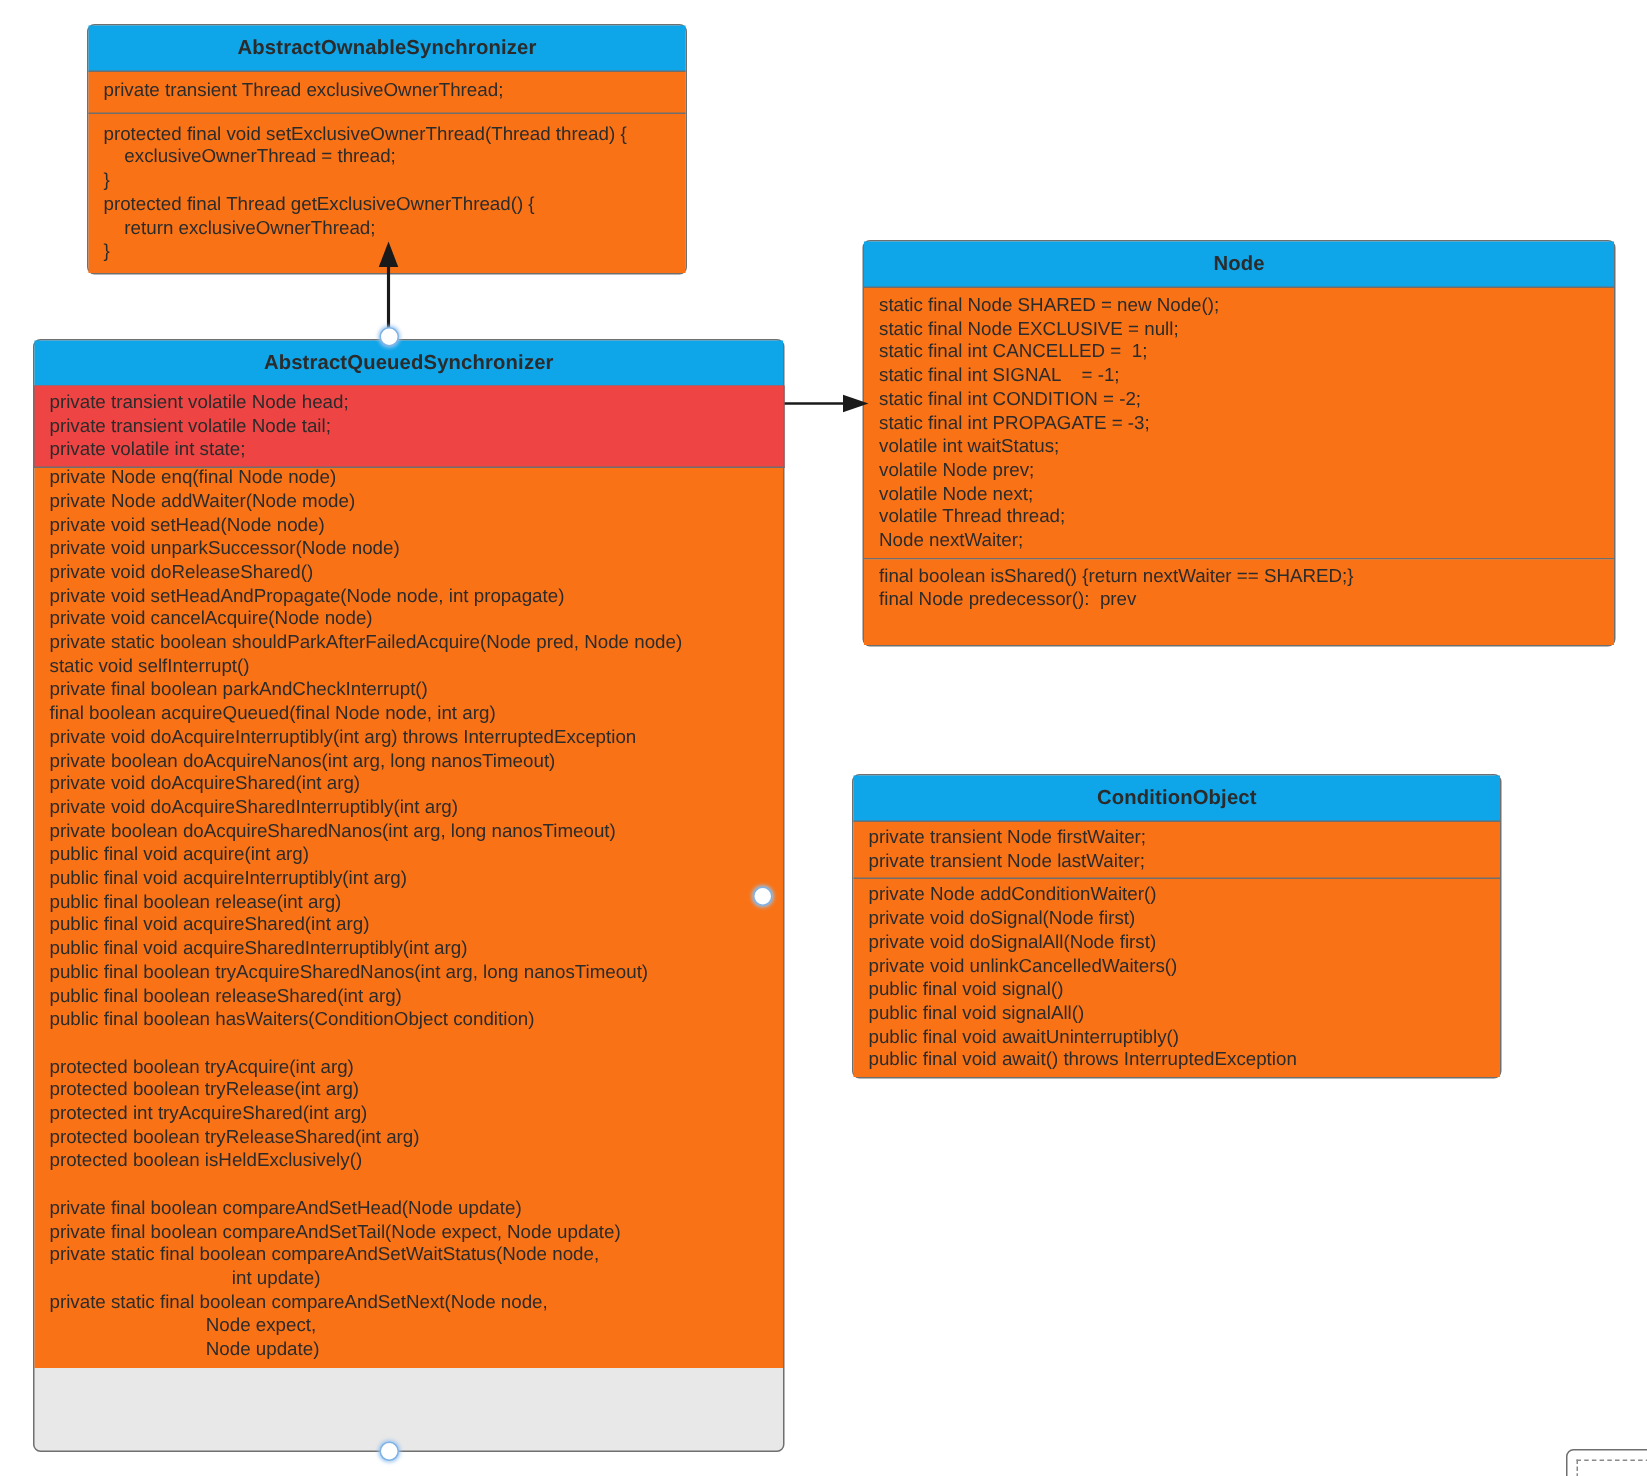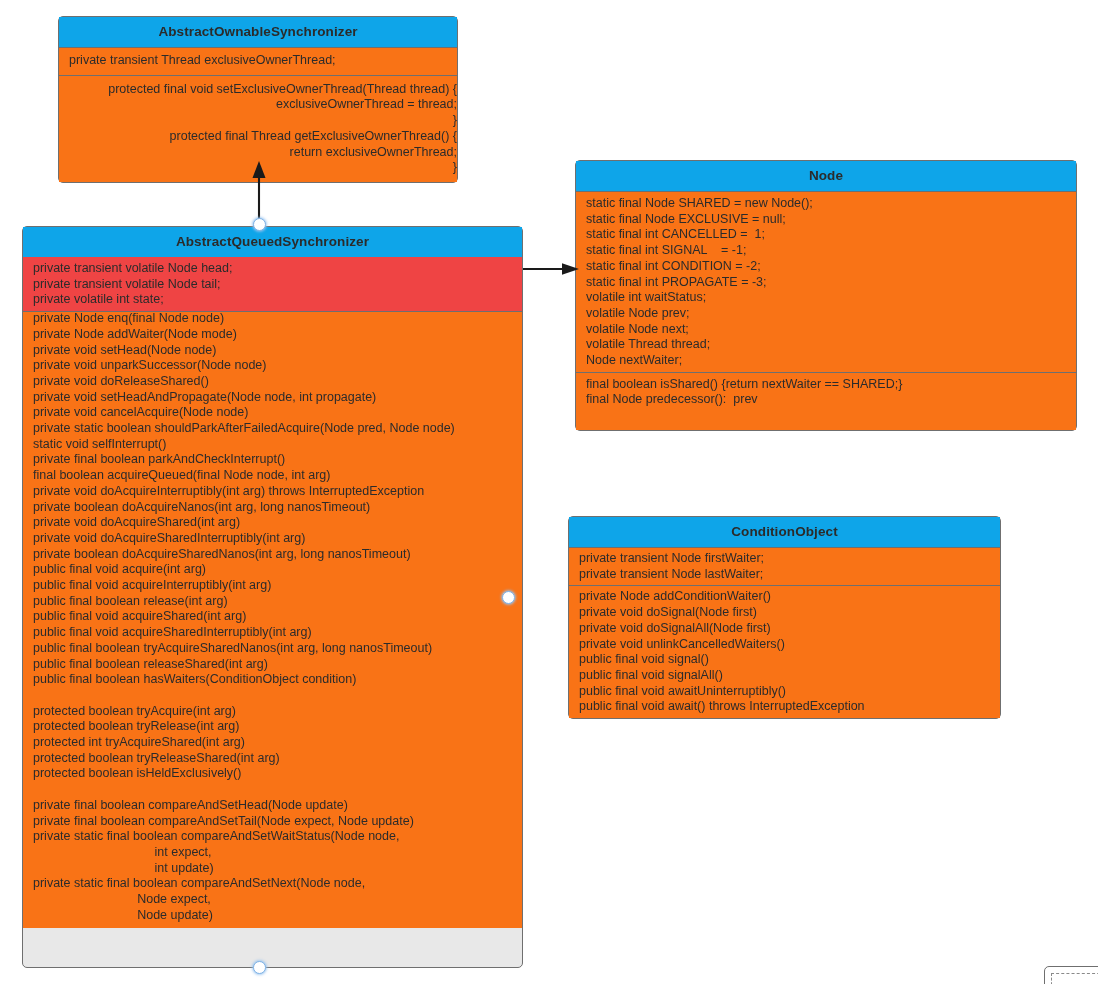--- a/index.html
+++ b/index.html
@@ -116,21 +116,21 @@
 </head>
 <body>
 
 <div class="canvas">
 
   <div class="uml-box" id="box-aos" style="left:58px; top:16px; width:400px;">
     <div class="uml-title">AbstractOwnableSynchronizer</div>
     <div class="uml-compartment bordered" id="aos-attrs" style="padding:5px 0 6px 0;">
         <div class="uml-line">private transient Thread exclusiveOwnerThread;</div>
       </div>
-    <div class="uml-compartment" id="aos-ops" style="padding:6px 0 6px 0;text-align:right;">
+    <div class="uml-compartment" id="aos-ops" style="padding:6px 0 6px 0;">
         <div class="uml-line">protected final void setExclusiveOwnerThread(Thread thread) {</div>
         <div class="uml-line">    exclusiveOwnerThread = thread;</div>
         <div class="uml-line">}</div>
         <div class="uml-line">protected final Thread getExclusiveOwnerThread() {</div>
         <div class="uml-line">    return exclusiveOwnerThread;</div>
         <div class="uml-line">}</div>
       </div>
   </div>
 
   <div class="uml-box" id="box-aqs" style="left:22px; top:226px; width:501px; height:742px;">
@@ -167,21 +167,20 @@
         <div class="uml-line blank"></div>
         <div class="uml-line">protected boolean tryAcquire(int arg)</div>
         <div class="uml-line">protected boolean tryRelease(int arg)</div>
         <div class="uml-line">protected int tryAcquireShared(int arg)</div>
         <div class="uml-line">protected boolean tryReleaseShared(int arg)</div>
         <div class="uml-line">protected boolean isHeldExclusively()</div>
         <div class="uml-line blank"></div>
         <div class="uml-line">private final boolean compareAndSetHead(Node update)</div>
         <div class="uml-line">private final boolean compareAndSetTail(Node expect, Node update)</div>
         <div class="uml-line">private static final boolean compareAndSetWaitStatus(Node node,</div>
-        <div class="uml-line">                                   int expect,</div>
         <div class="uml-line">                                   int update)</div>
         <div class="uml-line">private static final boolean compareAndSetNext(Node node,</div>
         <div class="uml-line">                              Node expect,</div>
         <div class="uml-line">                              Node update)</div>
       </div>
 
     <div class="overlap-attrs" id="aqs-attrs" style="top:30px;">
         <div class="uml-line">private transient volatile Node head;</div>
         <div class="uml-line">private transient volatile Node tail;</div>
         <div class="uml-line">private volatile int state;</div>

